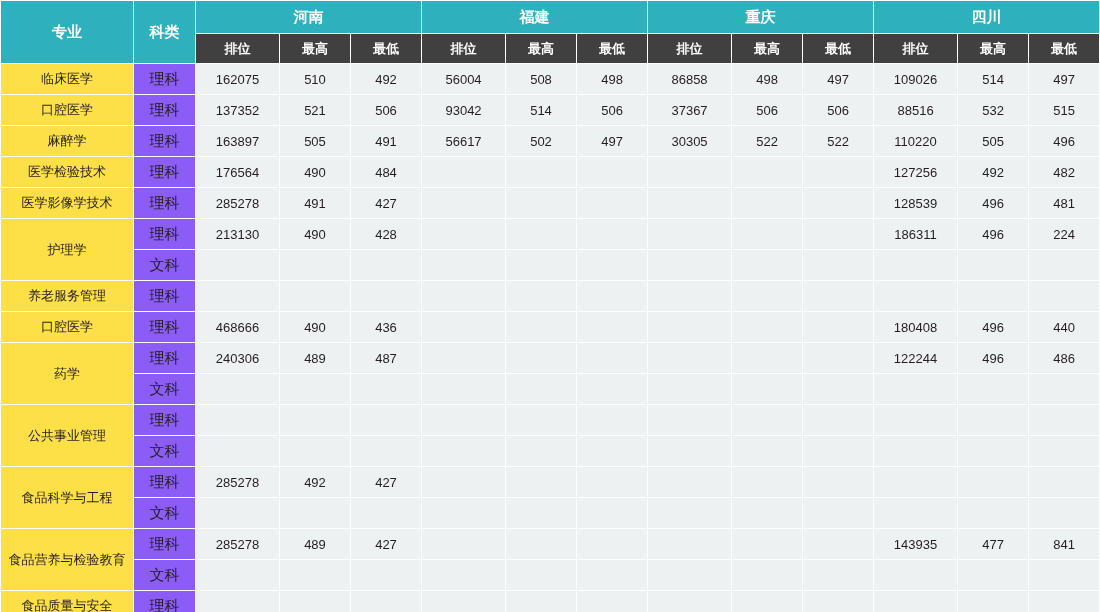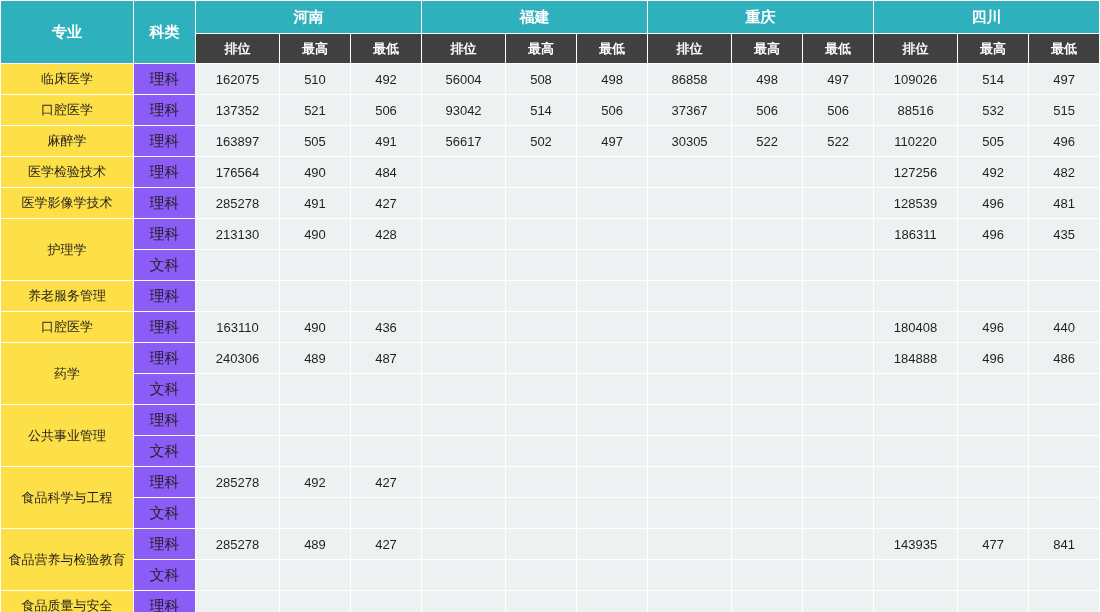--- a/index.html
+++ b/index.html
@@ -204,21 +204,21 @@
         <td class="val">490</td>
         <td class="val">428</td>
         <td class="val"></td>
         <td class="val"></td>
         <td class="val"></td>
         <td class="val"></td>
         <td class="val"></td>
         <td class="val"></td>
         <td class="val">186311</td>
         <td class="val">496</td>
-        <td class="val">435</td>
+        <td class="val">224</td>
       </tr>
       <tr>
         <td class="cat">文科</td>
         <td class="val"></td>
         <td class="val"></td>
         <td class="val"></td>
         <td class="val"></td>
         <td class="val"></td>
         <td class="val"></td>
         <td class="val"></td>
@@ -240,21 +240,21 @@
         <td class="val"></td>
         <td class="val"></td>
         <td class="val"></td>
         <td class="val"></td>
         <td class="val"></td>
         <td class="val"></td>
       </tr>
       <tr>
         <td class="major">口腔医学</td>
         <td class="cat">理科</td>
-        <td class="val">163110</td>
+        <td class="val">468666</td>
         <td class="val">490</td>
         <td class="val">436</td>
         <td class="val"></td>
         <td class="val"></td>
         <td class="val"></td>
         <td class="val"></td>
         <td class="val"></td>
         <td class="val"></td>
         <td class="val">180408</td>
         <td class="val">496</td>
@@ -265,21 +265,21 @@
         <td class="cat">理科</td>
         <td class="val">240306</td>
         <td class="val">489</td>
         <td class="val">487</td>
         <td class="val"></td>
         <td class="val"></td>
         <td class="val"></td>
         <td class="val"></td>
         <td class="val"></td>
         <td class="val"></td>
-        <td class="val">184888</td>
+        <td class="val">122244</td>
         <td class="val">496</td>
         <td class="val">486</td>
       </tr>
       <tr>
         <td class="cat">文科</td>
         <td class="val"></td>
         <td class="val"></td>
         <td class="val"></td>
         <td class="val"></td>
         <td class="val"></td>

